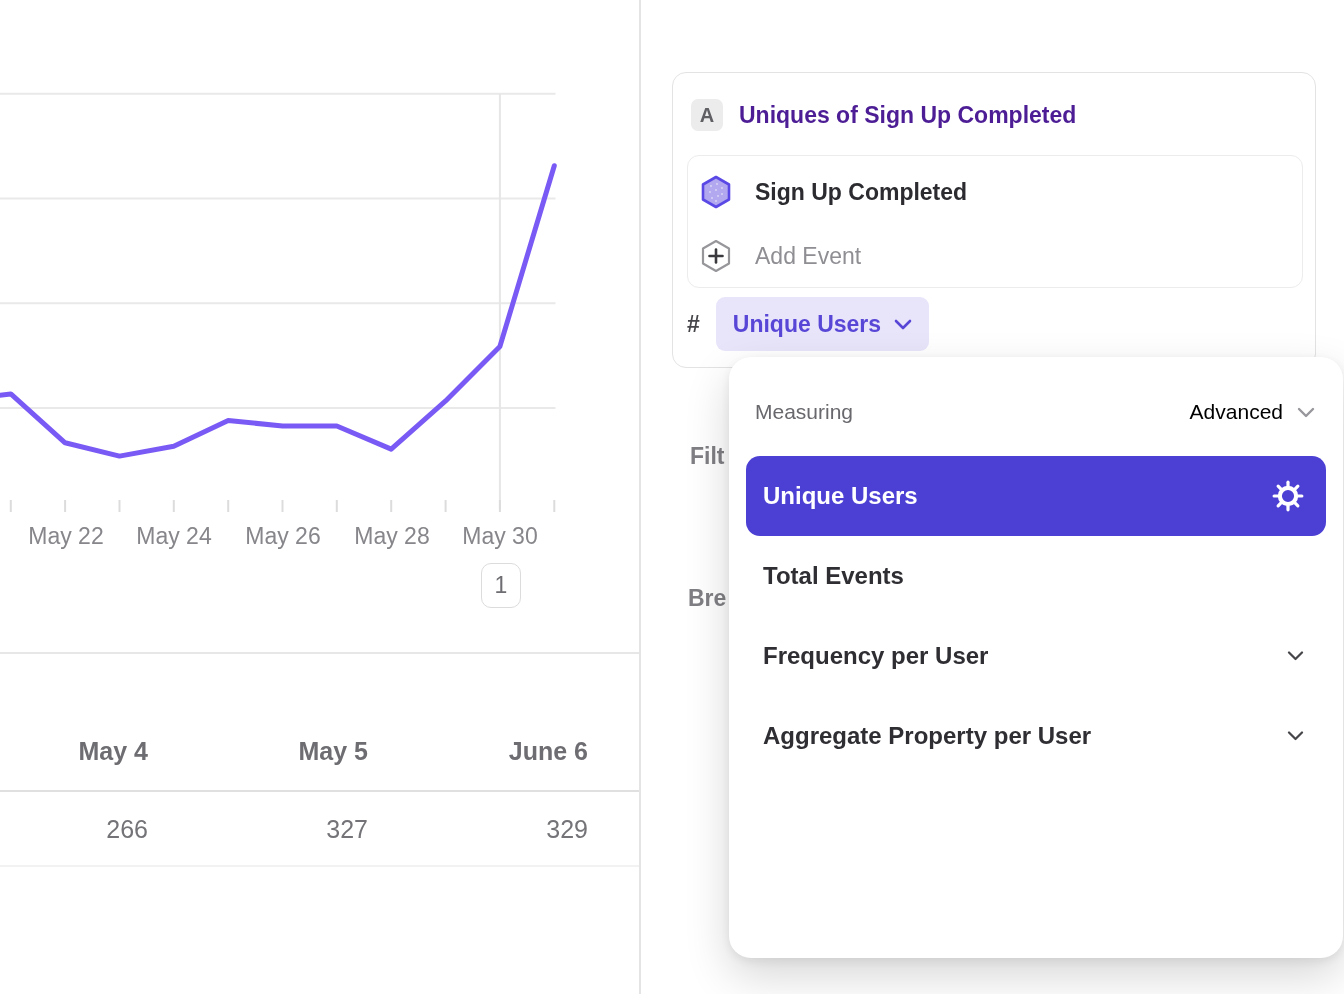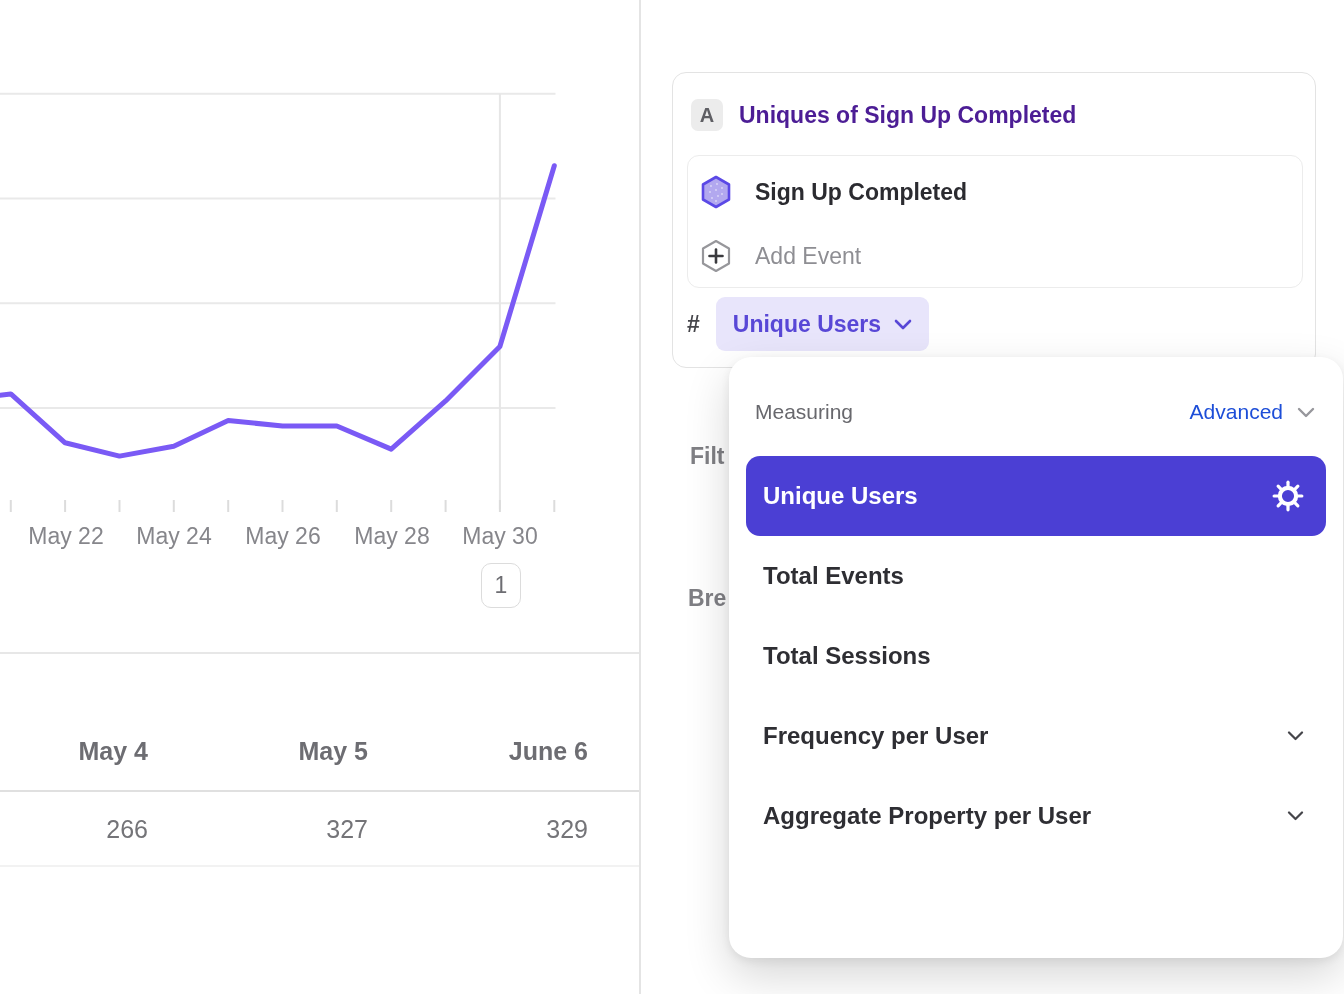--- a/index.html
+++ b/index.html
@@ -72,21 +72,21 @@
   .bg-label.breakdowns { left:688px; top:585px; }
 
   
   .menu-panel { position:absolute; left:729px; top:357px; width:614px; height:601px;
                 background:#fff; border-radius:22px; z-index:5;
                 box-shadow:0 18px 45px rgba(0,0,0,0.16), 0 3px 10px rgba(0,0,0,0.07); }
   .menu-header { position:absolute; left:26px; right:28px; top:43px; display:flex;
                  align-items:center; justify-content:space-between; }
   .menu-header-label { font-size:21px; font-weight:500; color:#68686d; }
   .menu-mode { display:flex; align-items:center; gap:14px; cursor:pointer; }
-  .menu-mode-label { font-size:21px; font-weight:500; color:#1d4ed8; }
+  .menu-mode-label { font-size:21px; font-weight:500; color:#000000; }
 
   .menu-items { position:absolute; left:17px; right:17px; top:99px; }
   .menu-item { height:80px; border-radius:14px; display:flex; align-items:center;
                justify-content:space-between; padding:0 22px 0 17px; cursor:pointer; }
   .menu-item .mi-label { font-size:24px; font-weight:600; color:#2e2e33; }
   .menu-item.selected { background:#4b3fd4; }
   .menu-item.selected .mi-label { color:#ffffff; }
 
   .chev { flex:0 0 auto; }
 </style>
@@ -234,23 +234,20 @@
               </g>
               <circle cx="12" cy="12" r="6.1" fill="none" stroke="#ffffff" stroke-width="3.1"></circle>
             </svg>
           </span>
         </div>
 
         <div class="menu-item">
           <span class="mi-label">Total Events</span>
         </div>
 
-        <div class="menu-item">
-          <span class="mi-label">Total Sessions</span>
-        </div>
 
         <div class="menu-item">
           <span class="mi-label">Frequency per User</span>
           <span class="chev" style="display:flex;">
             <svg width="17" height="10" viewBox="0 0 17 10">
               <polyline points="2,1.5 8.5,8 15,1.5" fill="none" stroke="#45454a" stroke-width="2.2" stroke-linecap="round" stroke-linejoin="round"></polyline>
             </svg>
           </span>
         </div>
 

